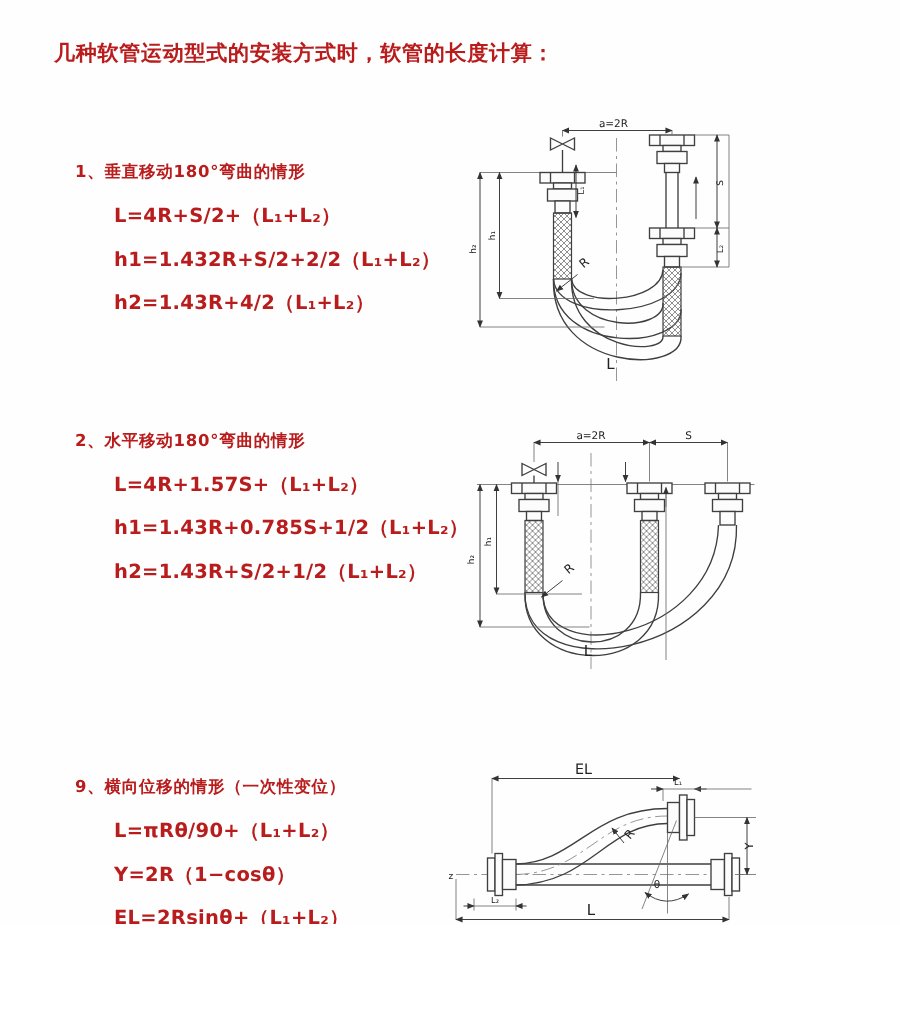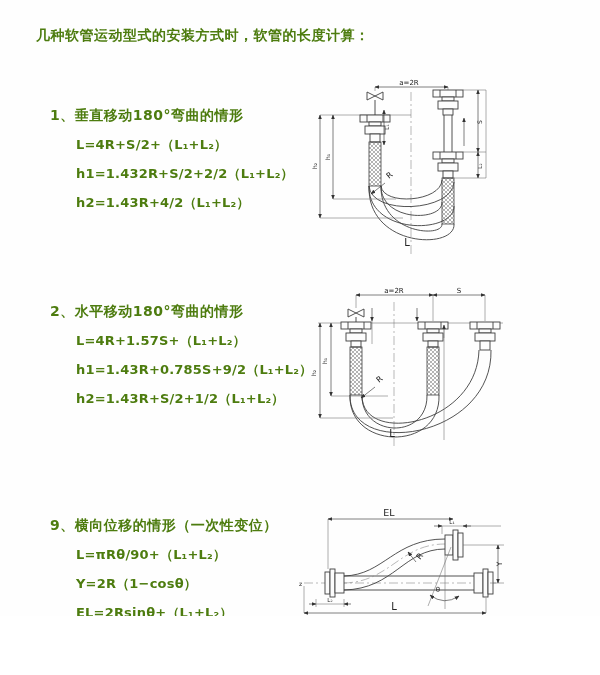--- a/index.html
+++ b/index.html
@@ -1,20 +1,20 @@
 <!DOCTYPE html>
 <html><head>
 <meta charset="utf-8">
 <style>
   html,body{margin:0;padding:0;background:#ffffff;}
   .page{position:relative;width:600px;height:616px;background:#fefefe;overflow:hidden;
-        font-family:"DejaVu Sans","Liberation Sans",sans-serif;color:#4d7c0f;}
+        font-family:"DejaVu Sans","Liberation Sans",sans-serif;color:#b91c1c;}
   .title{position:absolute;left:36px;top:27px;font-size:14px;font-weight:bold;letter-spacing:.5px;}
   .tblock{position:absolute;left:50px;}
-  .tblock .heading{font-size:14px;font-weight:bold;letter-spacing:.5px;height:23px;white-space:nowrap;}
+  .tblock .heading{font-size:11px;font-weight:bold;letter-spacing:.5px;height:23px;white-space:nowrap;}
   .formula{font-size:13px;font-weight:bold;line-height:29px;padding-left:26px;letter-spacing:.2px;white-space:nowrap;}
   svg.diag{position:absolute;overflow:visible;}
   .s{stroke:#3f3f3f;stroke-width:.9;fill:none;}
   .thin{stroke:#6a6a6a;stroke-width:.55;fill:none;}
   .dim{stroke:#3a3a3a;stroke-width:.65;fill:none;}
   .cl{stroke:#8a8a8a;stroke-width:.6;fill:none;stroke-dasharray:9 3 2 3;}
   .part{fill:#fcfcfc;stroke:#3f3f3f;stroke-width:.9;}
   .braid{fill:url(#braid);stroke:#3f3f3f;stroke-width:.8;}
   .lbl{font-family:"DejaVu Sans",sans-serif;fill:#222;}
 </style>
@@ -36,24 +36,24 @@
 
   <div class="title">几种软管运动型式的安装方式时，软管的长度计算：</div>
 
   <div class="tblock" style="top:107px">
     <div class="heading">1、垂直移动180°弯曲的情形</div>
     <div class="formula">L=4R+S/2+（L₁+L₂）</div>
     <div class="formula">h1=1.432R+S/2+2/2（L₁+L₂）</div>
     <div class="formula">h2=1.43R+4/2（L₁+L₂）</div>
   </div>
 
-  <div class="tblock" style="top:303px">
+  <div class="tblock" style="top:286px">
     <div class="heading">2、水平移动180°弯曲的情形</div>
     <div class="formula">L=4R+1.57S+（L₁+L₂）</div>
-    <div class="formula">h1=1.43R+0.785S+9/2（L₁+L₂）</div>
+    <div class="formula">h1=1.43R+0.785S+1/2（L₁+L₂）</div>
     <div class="formula">h2=1.43R+S/2+1/2（L₁+L₂）</div>
   </div>
 
   <div class="tblock" style="top:517px">
     <div class="heading">9、横向位移的情形（一次性变位）</div>
     <div class="formula">L=πRθ/90+（L₁+L₂）</div>
     <div class="formula">Y=2R（1−cosθ）</div>
     <div class="formula">EL=2Rsinθ+（L₁+L₂）</div>
   </div>
 

